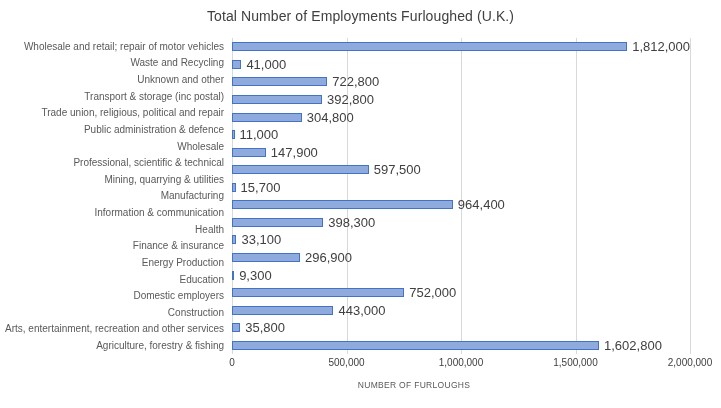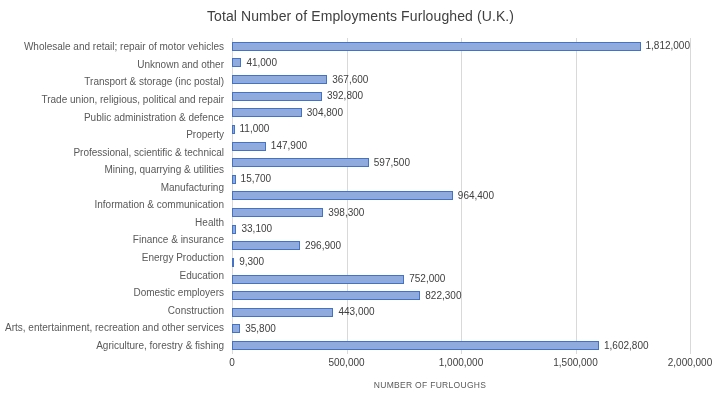--- a/index.html
+++ b/index.html
@@ -73,21 +73,21 @@
     align-items: center;
   }
   .bar {
     height: 9px;
     min-width: 2px;
     background: #8faadc;
     border: 1px solid #4472c4;
   }
   .val {
     margin-left: 5px;
-    font-size: 10px;
+    font-size: 13px;
     color: #404040;
     white-space: nowrap;
     line-height: 1;
   }
   .x-axis-ticks {
     position: absolute;
     left: 0;
     top: 357px;
     width: 100%;
     height: 13px;
@@ -95,41 +95,42 @@
   .tick {
     position: absolute;
     transform: translateX(-50%);
     font-size: 10px;
     color: #404040;
     white-space: nowrap;
   }
   .x-axis-title {
     position: absolute;
     top: 380px;
-    left: 430px;
+    left: 414px;
     transform: translateX(-50%);
     font-size: 8.5px;
     color: #595959;
     letter-spacing: 0.3px;
     white-space: nowrap;
   }
 </style>
 </head>
 <body>
 
 <div class="chart-container">
   <div class="chart-title">Total Number of Employments Furloughed (U.K.)</div>
 
   <div class="labels-col">
       <div class="cat-label">Wholesale and retail; repair of motor vehicles</div>
+      <div class="cat-label">Waste and Recycling</div>
       <div class="cat-label">Unknown and other</div>
       <div class="cat-label">Transport &amp; storage (inc postal)</div>
       <div class="cat-label">Trade union, religious, political and repair</div>
       <div class="cat-label">Public administration &amp; defence</div>
-      <div class="cat-label">Property</div>
+      <div class="cat-label">Wholesale</div>
       <div class="cat-label">Professional, scientific &amp; technical</div>
       <div class="cat-label">Mining, quarrying &amp; utilities</div>
       <div class="cat-label">Manufacturing</div>
       <div class="cat-label">Information &amp; communication</div>
       <div class="cat-label">Health</div>
       <div class="cat-label">Finance &amp; insurance</div>
       <div class="cat-label">Energy Production</div>
       <div class="cat-label">Education</div>
       <div class="cat-label">Domestic employers</div>
       <div class="cat-label">Construction</div>
@@ -149,21 +150,21 @@
         <div class="bar-row">
           <div class="bar" style="width: 90.6%; background: rgb(143, 170, 220); border-color: rgb(68, 114, 196);"></div>
           <div class="val">1,812,000</div>
         </div>
         <div class="bar-row">
           <div class="bar" style="width: 2.05%; background: rgb(143, 170, 220); border-color: rgb(68, 114, 196);"></div>
           <div class="val">41,000</div>
         </div>
         <div class="bar-row">
           <div class="bar" style="width: 20.79%; background: rgb(143, 170, 220); border-color: rgb(68, 114, 196);"></div>
-          <div class="val">367,600</div>
+          <div class="val">722,800</div>
         </div>
         <div class="bar-row">
           <div class="bar" style="width: 19.64%; background: rgb(143, 170, 220); border-color: rgb(68, 114, 196);"></div>
           <div class="val">392,800</div>
         </div>
         <div class="bar-row">
           <div class="bar" style="width: 15.24%; background: rgb(143, 170, 220); border-color: rgb(68, 114, 196);"></div>
           <div class="val">304,800</div>
         </div>
         <div class="bar-row">
@@ -198,24 +199,20 @@
           <div class="bar" style="width: 14.845%; background: rgb(143, 170, 220); border-color: rgb(68, 114, 196);"></div>
           <div class="val">296,900</div>
         </div>
         <div class="bar-row">
           <div class="bar" style="width: 0.465%; background: rgb(143, 170, 220); border-color: rgb(68, 114, 196);"></div>
           <div class="val">9,300</div>
         </div>
         <div class="bar-row">
           <div class="bar" style="width: 37.6%; background: rgb(143, 170, 220); border-color: rgb(68, 114, 196);"></div>
           <div class="val">752,000</div>
-        </div>
-        <div class="bar-row">
-          <div class="bar" style="width: 41.115%; background: rgb(143, 170, 220); border-color: rgb(68, 114, 196);"></div>
-          <div class="val">822,300</div>
         </div>
         <div class="bar-row">
           <div class="bar" style="width: 22.15%; background: rgb(143, 170, 220); border-color: rgb(68, 114, 196);"></div>
           <div class="val">443,000</div>
         </div>
         <div class="bar-row">
           <div class="bar" style="width: 1.79%; background: rgb(143, 170, 220); border-color: rgb(68, 114, 196);"></div>
           <div class="val">35,800</div>
         </div>
         <div class="bar-row">

